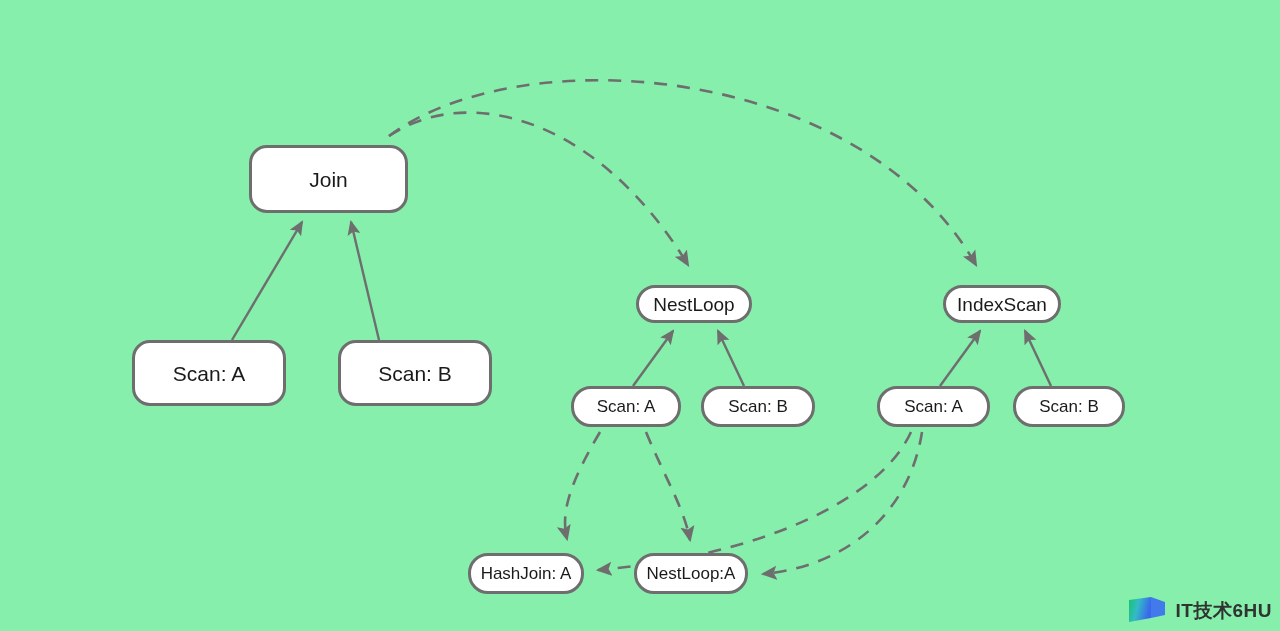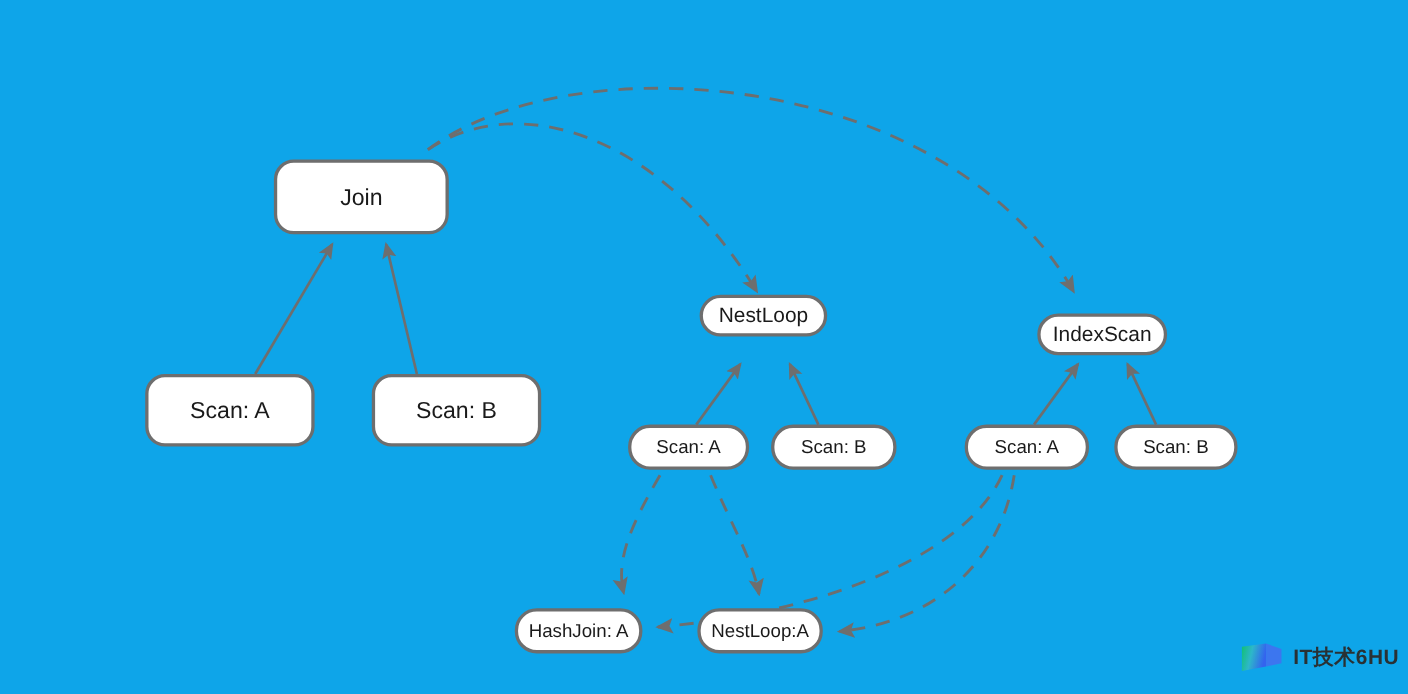--- a/index.html
+++ b/index.html
@@ -4,21 +4,21 @@
 <style>
   html, body {
     margin: 0;
     padding: 0;
     background: #ffffff;
   }
   #canvas {
     position: relative;
     width: 1280px;
     height: 631px;
-    background: #0ea5e9;
+    background: #86efac;
     overflow: hidden;
     font-family: "Liberation Sans", sans-serif;
   }
   #edge-layer {
     position: absolute;
     left: 0;
     top: 0;
     width: 1280px;
     height: 631px;
   }
@@ -46,21 +46,21 @@
     border-radius: 20px;
     font-size: 17px;
   }
   .node-label {
     display: block;
     line-height: 1;
   }
   #watermark {
     position: absolute;
     right: 8px;
-    bottom: 18px;
+    bottom: 6px;
     display: flex;
     align-items: center;
     gap: 7px;
     z-index: 5;
     opacity: 0.95;
   }
   #watermark .wm-text {
     font-size: 19px;
     font-weight: bold;
     color: #2b2b2b;
@@ -110,21 +110,21 @@
   </div>
 
   <div class="node node-lg" style="left:132px; top:340px; width:154px; height:66px;">
     <span class="node-label">Scan: A</span>
   </div>
 
   <div class="node node-lg" style="left:338px; top:340px; width:154px; height:66px;">
     <span class="node-label">Scan: B</span>
   </div>
 
-  <div class="node node-md" style="left:636px; top:268px; width:116px; height:38px;">
+  <div class="node node-md" style="left:636px; top:285px; width:116px; height:38px;">
     <span class="node-label">NestLoop</span>
   </div>
 
   <div class="node node-sm" style="left:571px; top:386px; width:110px; height:41px;">
     <span class="node-label">Scan: A</span>
   </div>
 
   <div class="node node-sm" style="left:701px; top:386px; width:114px; height:41px;">
     <span class="node-label">Scan: B</span>
   </div>

